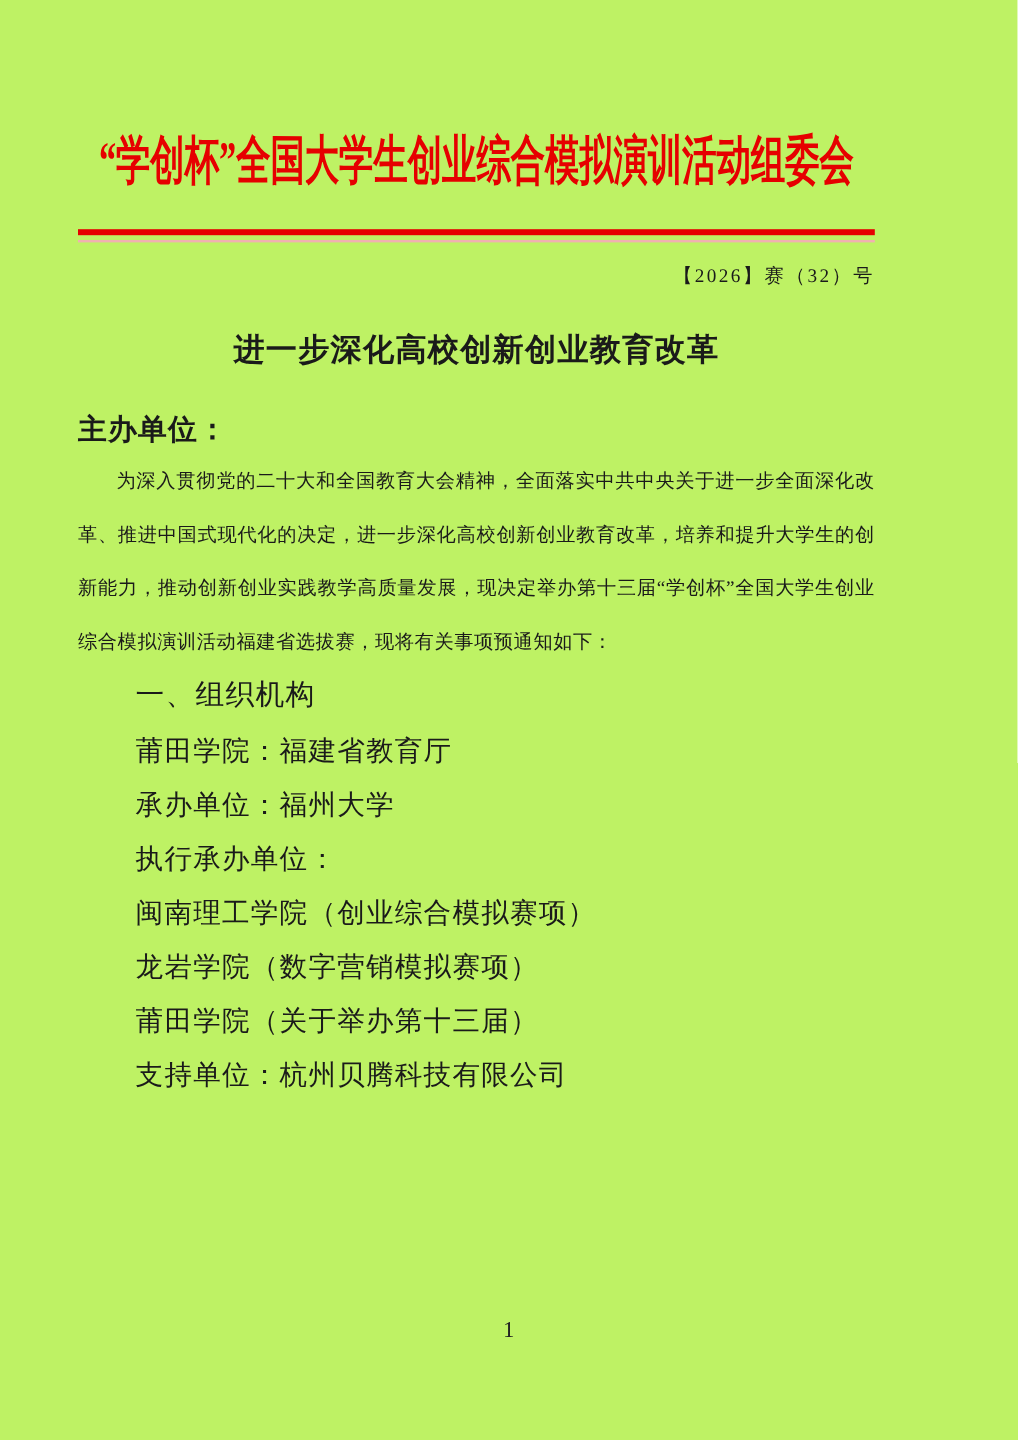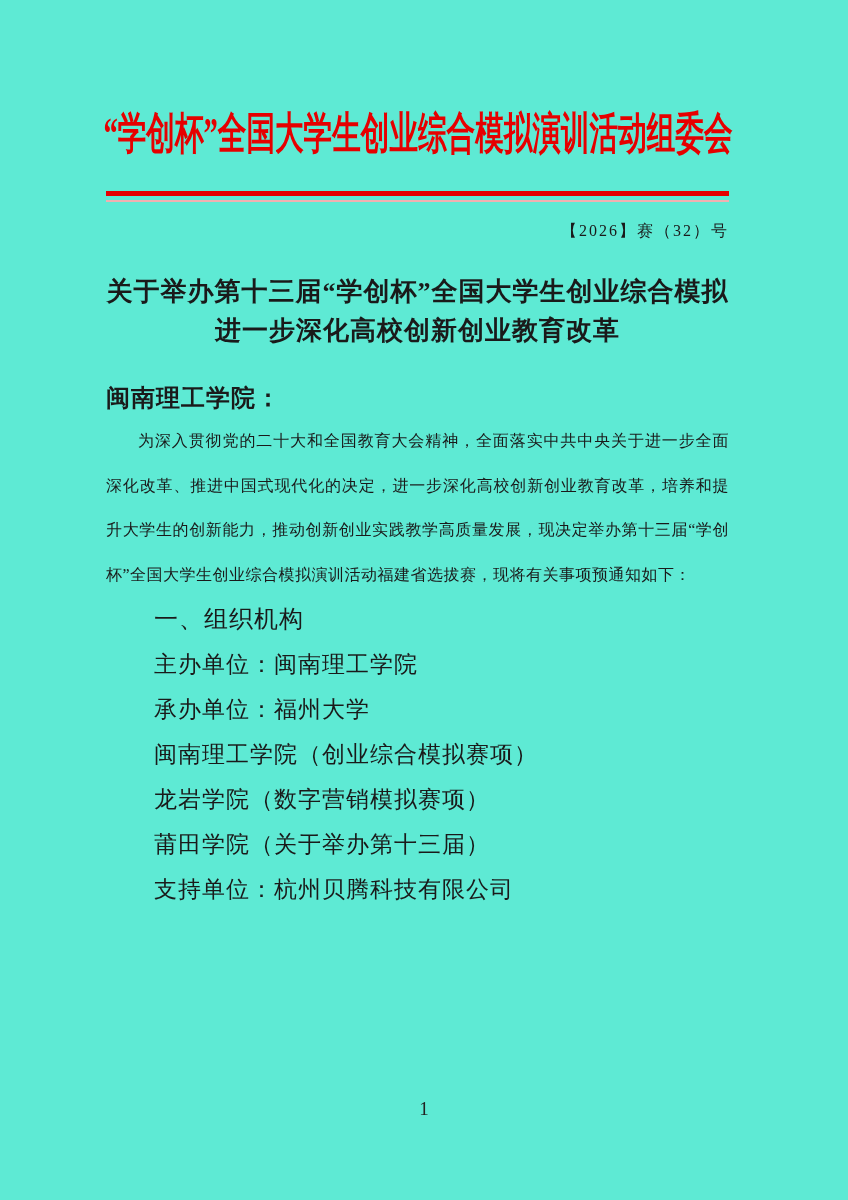--- a/index.html
+++ b/index.html
@@ -6,23 +6,23 @@
     margin: 0;
     padding: 0;
     background: #ffffff;
   }
   .page {
     position: relative;
     width: 848px;
     height: 1200px;
     margin: 0 auto;
     box-sizing: border-box;
-    padding: 0 119px 0 106px;
+    padding: 0 119px 0 65px;
     overflow: hidden;
-    background: #5eead4;
+    background: #bef264;
     font-family: "Liberation Serif", "DejaVu Serif", serif;
     color: #1a1a1a;
   }
 
   
   .org-name-wrap {
     display: flex;
     justify-content: center;
     padding-top: 106px;
   }
@@ -113,33 +113,33 @@
   <div class="org-name-wrap">
     <div class="org-name">“学创杯”全国大学生创业综合模拟演训活动组委会</div>
   </div>
 
   <div class="rule-thick"></div>
   <div class="rule-thin"></div>
 
   <div class="doc-number">【2026】赛（32）号</div>
 
   <h1 class="doc-title">
-    <span class="title-line">关于举办第十三届“学创杯”全国大学生创业综合模拟</span>
     <span class="title-line">进一步深化高校创新创业教育改革</span>
   </h1>
 
-  <div class="salutation">闽南理工学院：</div>
+  <div class="salutation">主办单位：</div>
 
   <p class="body-paragraph">为深入贯彻党的二十大和全国教育大会精神，全面落实中共中央关于进一步全面深化改革、推进中国式现代化的决定，进一步深化高校创新创业教育改革，培养和提升大学生的创新能力，推动创新创业实践教学高质量发展，现决定举办第十三届“学创杯”全国大学生创业综合模拟演训活动福建省选拔赛，现将有关事项预通知如下：</p>
 
   <div class="section-heading">一、组织机构</div>
 
   <div>
-    <div class="org-item">主办单位：闽南理工学院</div>
+    <div class="org-item">莆田学院：福建省教育厅</div>
     <div class="org-item">承办单位：福州大学</div>
+    <div class="org-item">执行承办单位：</div>
     <div class="org-item">闽南理工学院（创业综合模拟赛项）</div>
     <div class="org-item">龙岩学院（数字营销模拟赛项）</div>
     <div class="org-item">莆田学院（关于举办第十三届）</div>
     <div class="org-item">支持单位：杭州贝腾科技有限公司</div>
   </div>
 
 
   <div class="page-number">1</div>
 
 </div>

